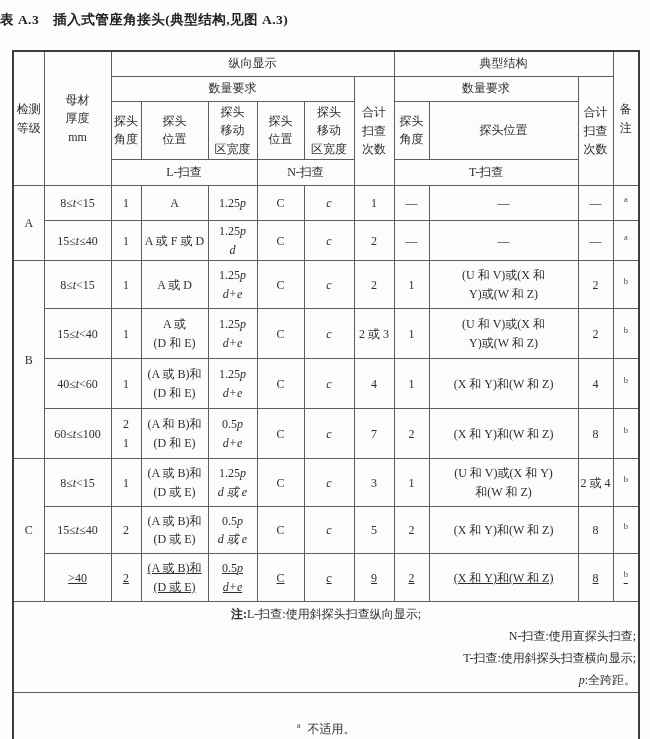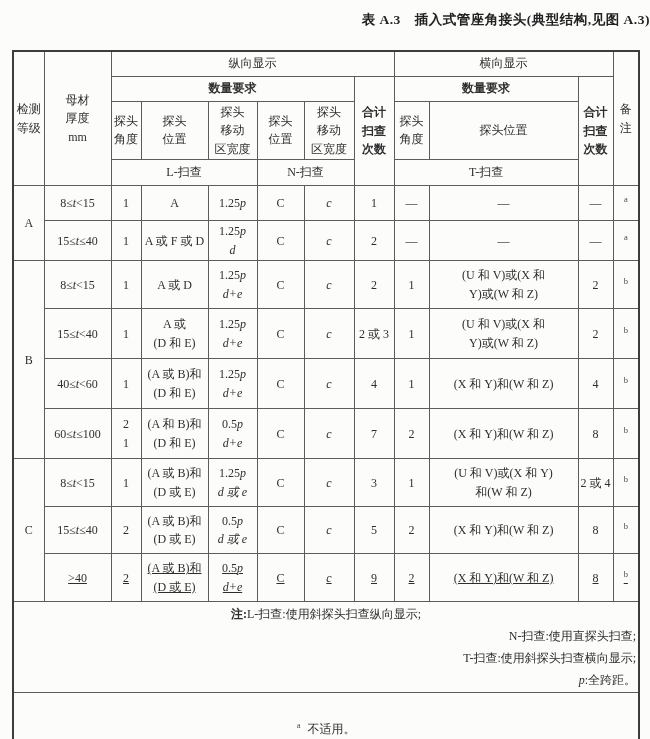--- a/index.html
+++ b/index.html
@@ -4,21 +4,21 @@
 <style>
   html,body{margin:0;padding:0;}
   body{
     width:650px;height:739px;
     background:#fcfcfb;
     font-family:"Liberation Serif","DejaVu Serif",serif;
     color:#2e2e2e;
     position:relative;
   }
   .title{
-    text-align:right;
+    text-align:left;
     font-weight:bold;
     font-size:13.5px;
     padding-top:11px;
     margin-bottom:0;
     letter-spacing:.5px;
     color:#222;
   }
   table.std{
     border-collapse:collapse;
     table-layout:fixed;
@@ -33,21 +33,21 @@
     font-size:12px;
     line-height:1.55;
     padding:1px 2px;
     overflow:hidden;
   }
   .pre{white-space:pre-line;}
   .vit{font-style:italic;font-family:"Liberation Serif","DejaVu Serif",serif;}
   sup.fn{font-size:8.5px;vertical-align:super;line-height:1;color:#4a4a4a;}
   .wline2:empty{display:none;}
   
-  tr.h1{height:25px;} tr.h2{height:25px;font-weight:bold;} tr.h3{height:56px;} tr.h4{height:26px;padding-left:36px;}
+  tr.h1{height:25px;} tr.h2{height:25px;} tr.h3{height:56px;} tr.h4{height:26px;padding-left:36px;}
   tr.ra1{height:35px;} tr.ra2{height:37px;}
   tr.rb1{height:48px;} tr.rb2{height:50px;} tr.rb3{height:50px;margin-left:36px;} tr.rb4{height:50px;}
   tr.rc1{height:48px;} tr.rc2{height:47px;} tr.rc3{height:48px;text-decoration:underline;}
   tr.rnotes{height:88px;} tr.rfoot{height:52px;}
   td.notes-cell{
     text-align:left;
     vertical-align:top;
     padding:9px 10px 6px 33px;
     font-size:12px;
   }
@@ -85,21 +85,21 @@
   </colgroup>
 
   <tbody>
       <tr class="h1">
     <td rowspan="4" class="pre">检测
 等级</td>
     <td rowspan="4" class="pre">母材
 厚度
 mm</td>
     <td colspan="6">纵向显示</td>
-    <td colspan="3">横向显示</td>
+    <td colspan="3">典型结构</td>
     <td rowspan="4" class="pre">备
 注</td>
   </tr>
   <tr class="h2">
     <td colspan="5">数量要求</td>
     <td rowspan="3" class="pre">合计
 扫查
 次数</td>
     <td colspan="2">数量要求</td>
     <td rowspan="3" class="pre">合计

